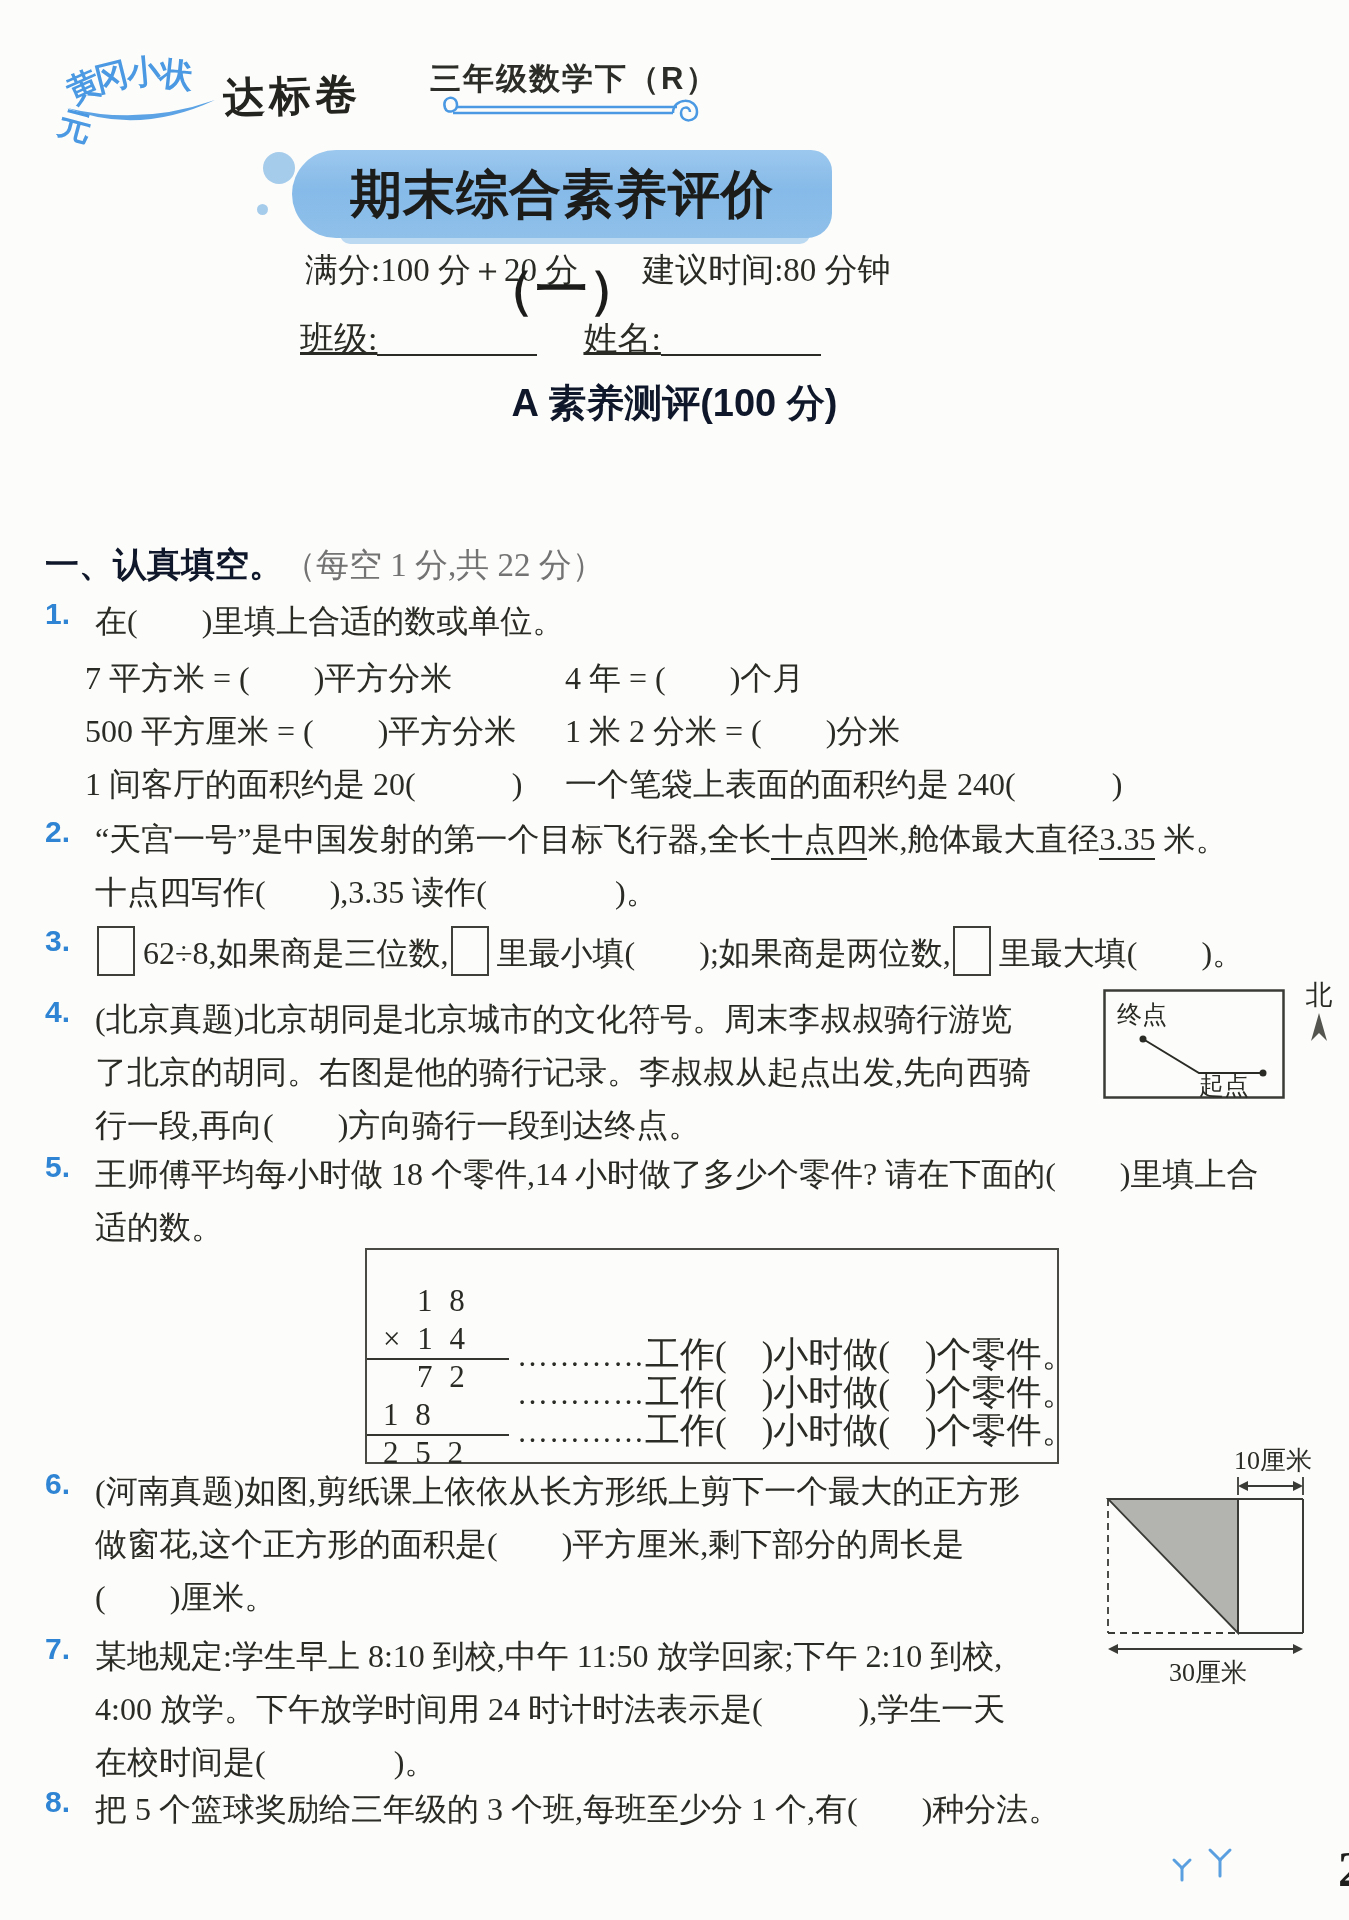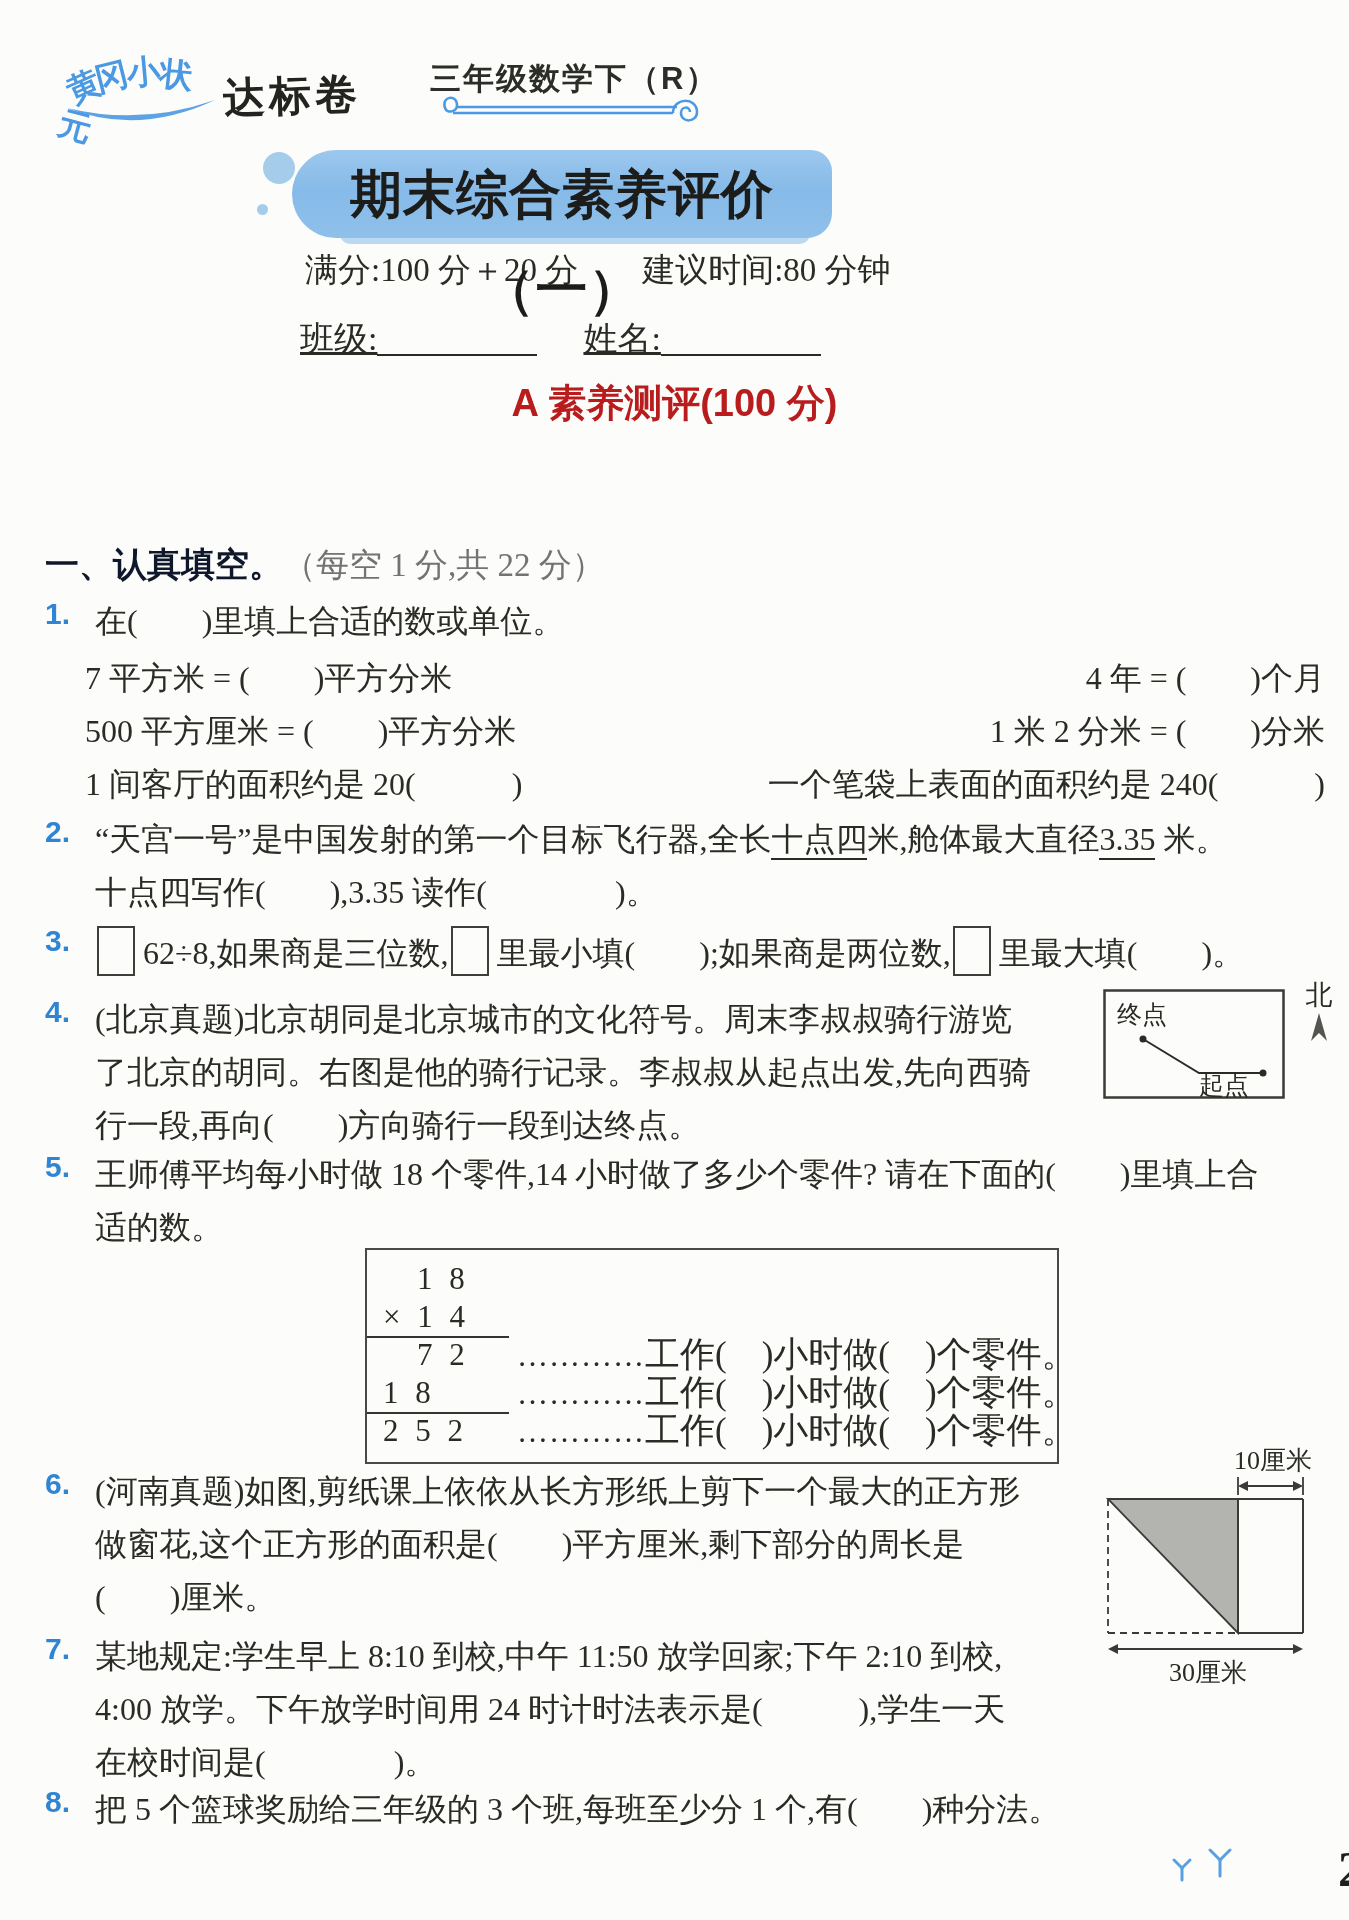--- a/index.html
+++ b/index.html
@@ -41,47 +41,47 @@
   
   .meta{position:absolute;left:305px;top:248px;font-size:33px;}
   .meta .gap{display:inline-block;width:64px;}
   .form-line{position:absolute;left:300px;top:316px;font-size:34px;text-decoration:underline;}
   .blankline{display:inline-block;width:160px;border-bottom:2px solid #2b2b26;height:34px;vertical-align:-6px;}
   .form-gap{display:inline-block;width:46px;}
 
   
   .a-head{position:absolute;left:0;top:378px;width:100%;text-align:center;}
   .a-head .hl{position:relative;display:inline-block;font-family:"Liberation Sans","DejaVu Sans",sans-serif;
-    font-weight:700;font-size:38px;color:#b91c1c;}
+    font-weight:700;font-size:38px;color:#0f172a;}
   .a-head .hl::before{content:"";position:absolute;left:-34px;right:-26px;bottom:-2px;height:18px;
     background:#c9e4f7;border-radius:9px;transform:rotate(-0.6deg);z-index:-1;}
 
   
   .part-head{position:absolute;left:45px;top:542px;font-size:33px;}
   .part-head .strong{font-family:"Liberation Sans","DejaVu Sans",sans-serif;font-weight:700;color:#0f172a;font-size:34px;}
   .part-head .note{color:#737373;}
 
   
   .q{position:absolute;left:45px;width:1270px;}
   .qnum{position:absolute;left:0;top:2px;color:#2f85d3;font-family:"Liberation Sans","DejaVu Sans",sans-serif;
     font-weight:700;font-size:30px;}
   .qbody{margin-left:42px;}
   .qline{line-height:53px;white-space:nowrap;margin-left:8px;}
   .u{border-bottom:2px solid #2b2b26;padding-bottom:1px;}
 
   .q1rows{position:absolute;left:85px;top:652px;width:1240px;}
-  .q1row{display:flex;line-height:53px;white-space:nowrap;justify-content:space-between;}
+  .q1row{display:flex;line-height:53px;white-space:nowrap;}
   .q1row .lcol{width:480px;flex:0 0 auto;}
 
   .sqbox{display:inline-block;width:34px;height:46px;border:2px solid #3f3f3a;vertical-align:-12px;margin:0 8px 0 2px;background:#fcfcfa;}
 
   
   .workbox{position:absolute;left:320px;top:100px;width:690px;border:2px solid #4a4a44;padding:10px 0 12px 0;background:#fcfcfa;}
   .mrow{height:38px;line-height:38px;white-space:nowrap;font-size:31px;}
-  .mleft{display:inline-block;width:150px;box-sizing:border-box;word-spacing:9px;padding-left:16px;vertical-align:top;}
+  .mleft{display:inline-block;width:150px;box-sizing:border-box;word-spacing:9px;padding-left:16px;vertical-align:top;margin-top:22px;}
   .mleft.ind{padding-left:50px;}
   .mleft.ul{width:142px;margin-right:8px;border-bottom:2.5px solid #35352f;}
   .mdots{letter-spacing:1px;}
   .mann{font-size:35px;}
 
   
   .ridefig{position:absolute;left:1058px;top:-4px;width:250px;height:120px;}
   .northbox{position:absolute;left:196px;top:-12px;width:40px;text-align:center;font-size:27px;color:#2b2b26;}
 
   

